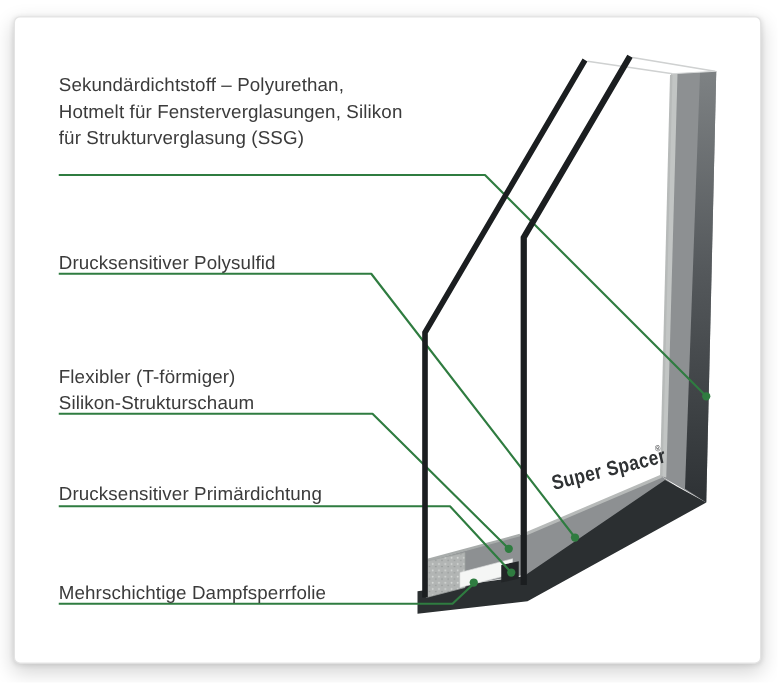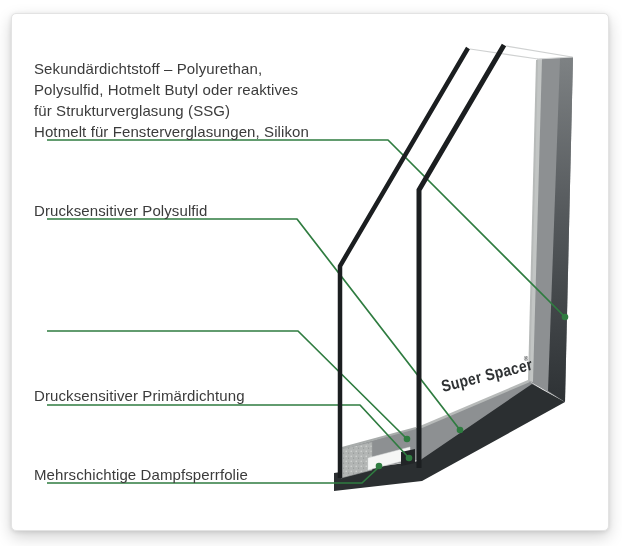--- a/index.html
+++ b/index.html
@@ -5,21 +5,21 @@
   html,body{margin:0;padding:0;background:#ffffff;}
   body{width:622px;height:546px;position:relative;overflow:hidden;
        font-family:"Liberation Sans", sans-serif;}
   .card{
     position:absolute;left:11px;top:13px;width:596px;height:516px;
     background:#ffffff;border:1px solid #e3e3e3;border-radius:5px;
     box-shadow:0 6px 16px rgba(0,0,0,.18), 0 1px 4px rgba(0,0,0,.10);
   }
   svg.diagram{position:absolute;left:0;top:0;width:622px;height:546px;}
   .label{
-    position:absolute;left:34px;color:#3b3b3b;font-size:15px;line-height:21px;
+    position:absolute;left:47px;color:#3b3b3b;font-size:15px;line-height:21px;
     letter-spacing:0.1px;white-space:nowrap;
   }
   .label span{display:block;}
 </style>
 </head>
 <body>
 
 <div class="card"></div>
 
 <svg class="diagram" viewBox="0 0 622 546">
@@ -71,27 +71,28 @@
   <circle cx="407" cy="439" r="3.3" fill="#2f7c40"></circle>
   <circle cx="409" cy="458" r="3.3" fill="#2f7c40"></circle>
   <circle cx="379" cy="466" r="3.3" fill="#2f7c40"></circle>
 
   <polyline points="468,48 340,266 340,478" fill="none" stroke-width="4.5" stroke-linejoin="miter" stroke="#1b1e20"></polyline>
   <polyline points="504,45 419,190 419,468" fill="none" stroke-width="5" stroke-linejoin="miter" stroke="#1b1e20"></polyline>
 </svg>
 
 <div class="label" style="top:58px">
   <span>Sekundärdichtstoff – Polyurethan,</span>
-  <span>Polysulfid, Hotmelt Butyl oder reaktives</span>
+  <span>Hotmelt für Fensterverglasungen, Silikon</span>
   <span>für Strukturverglasung (SSG)</span>
-  <span>Hotmelt für Fensterverglasungen, Silikon</span>
 </div>
 <div class="label" style="top:200px">
   <span>Drucksensitiver Polysulfid</span>
 </div>
 <div class="label" style="top:291px">
+  <span>Flexibler (T-förmiger)</span>
+  <span>Silikon-Strukturschaum</span>
 </div>
 <div class="label" style="top:385px">
   <span>Drucksensitiver Primärdichtung</span>
 </div>
 <div class="label" style="top:464px">
   <span>Mehrschichtige Dampfsperrfolie</span>
 </div>
 
 </body></html>

